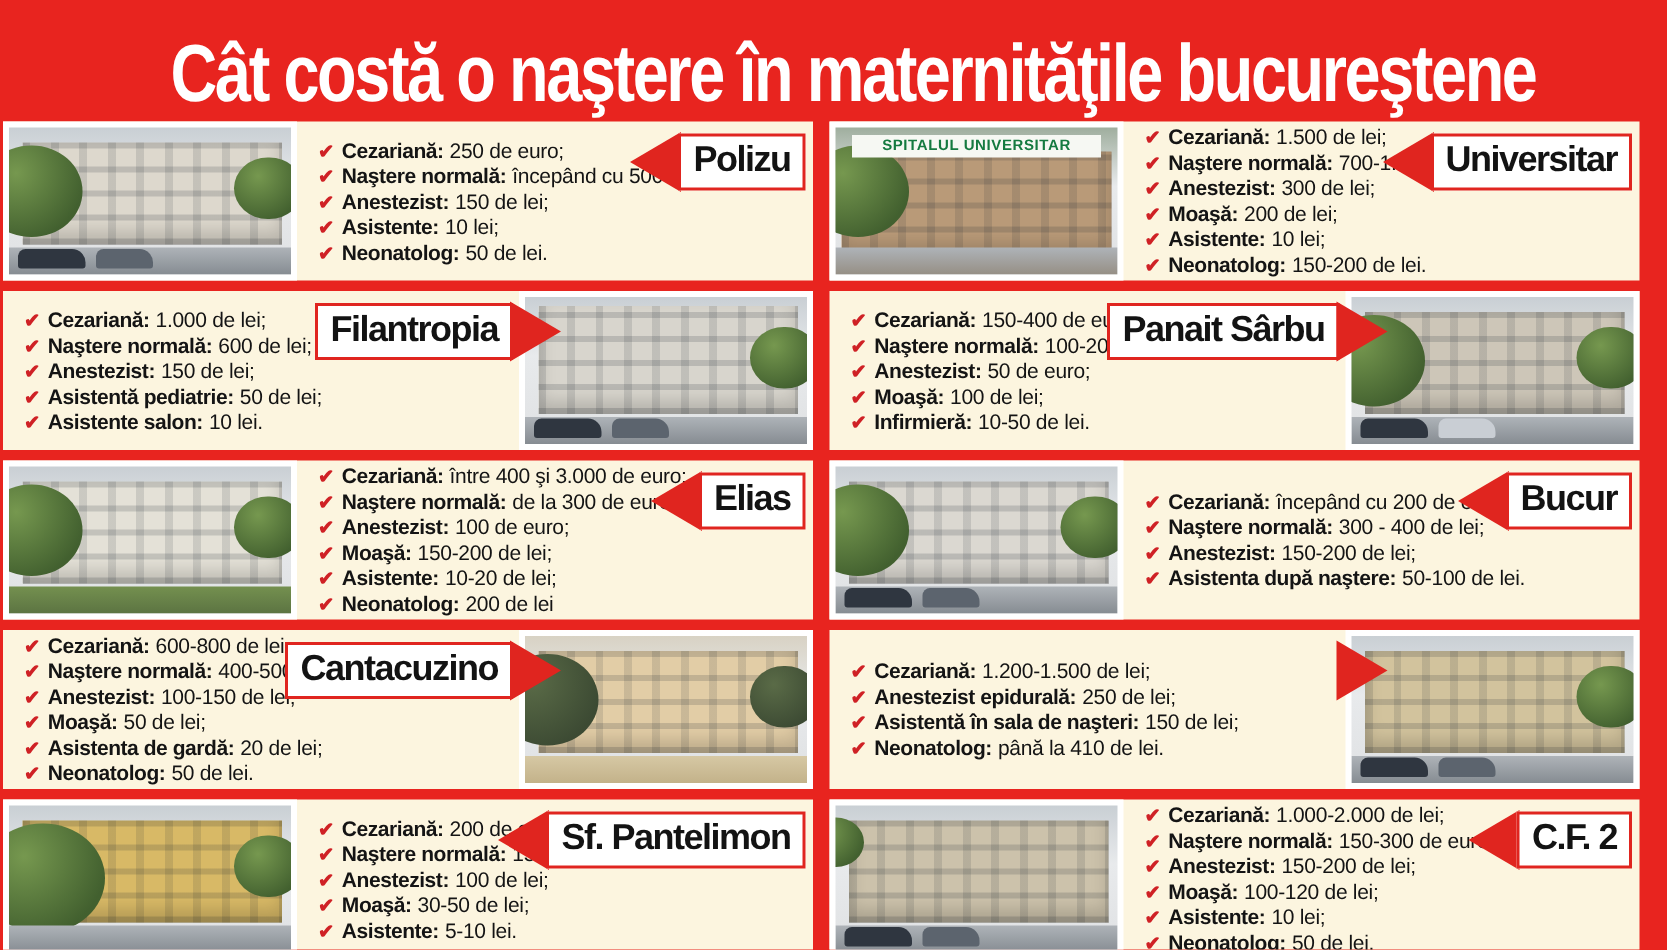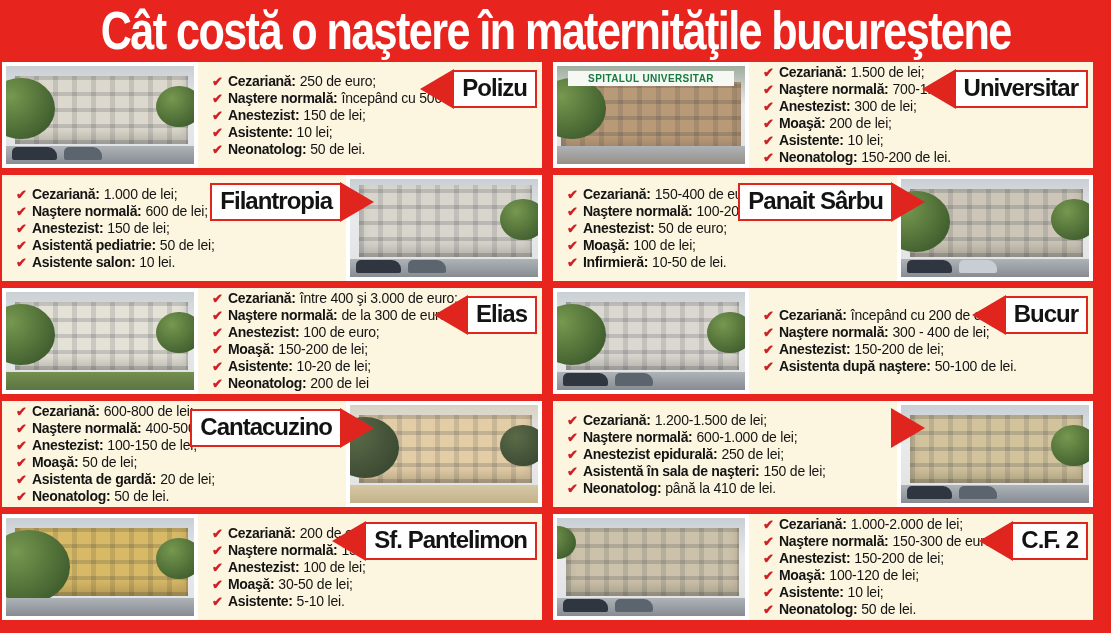--- a/index.html
+++ b/index.html
@@ -3,21 +3,21 @@
 <meta charset="utf-8">
 <style>
   html,body { margin:0; padding:0; }
   body {
     width:1111px; height:633px;
     background:#e8241f;
     font-family:"Liberation Sans", sans-serif;
     overflow:hidden;
     position:relative;
   }
-  .title-wrap { height:60px; display:flex; align-items:center; justify-content:center; }
+  .title-wrap { height:60px; display:flex; align-items:center; justify-content:flex-start;margin-top:19px; }
   .main-title {
     margin:0; color:#ffffff; font-size:54px; font-weight:700;
     white-space:nowrap; letter-spacing:-2px; transform:scaleX(.80);
   }
   .grid {
     display:grid;
     grid-template-columns:540px 540px;
     column-gap:11px; row-gap:7px;
     grid-auto-rows:106px;
     padding:2px 6px 0 2px;
@@ -362,23 +362,20 @@
         <div class="ph-street"></div>
         <div class="ph-car c1"></div>
         <div class="ph-car c2"></div>
       </div>
     </div>
     <ul class="items">
         <li class="item">
     <span class="check">✔</span><span class="item-label">Cezariană:</span><span class="item-value">1.200-1.500 de lei;</span>
   </li>
         <li class="item">
-    <span class="check">✔</span><span class="item-label">Naştere normală:</span><span class="item-value">600-1.000 de lei;</span>
-  </li>
-        <li class="item">
     <span class="check">✔</span><span class="item-label">Anestezist epidurală:</span><span class="item-value">250 de lei;</span>
   </li>
         <li class="item">
     <span class="check">✔</span><span class="item-label">Asistentă în sala de naşteri:</span><span class="item-value">150 de lei;</span>
   </li>
         <li class="item">
     <span class="check">✔</span><span class="item-label">Neonatolog:</span><span class="item-value">până la 410 de lei.</span>
   </li>
       </ul>
     <div class="tag">

